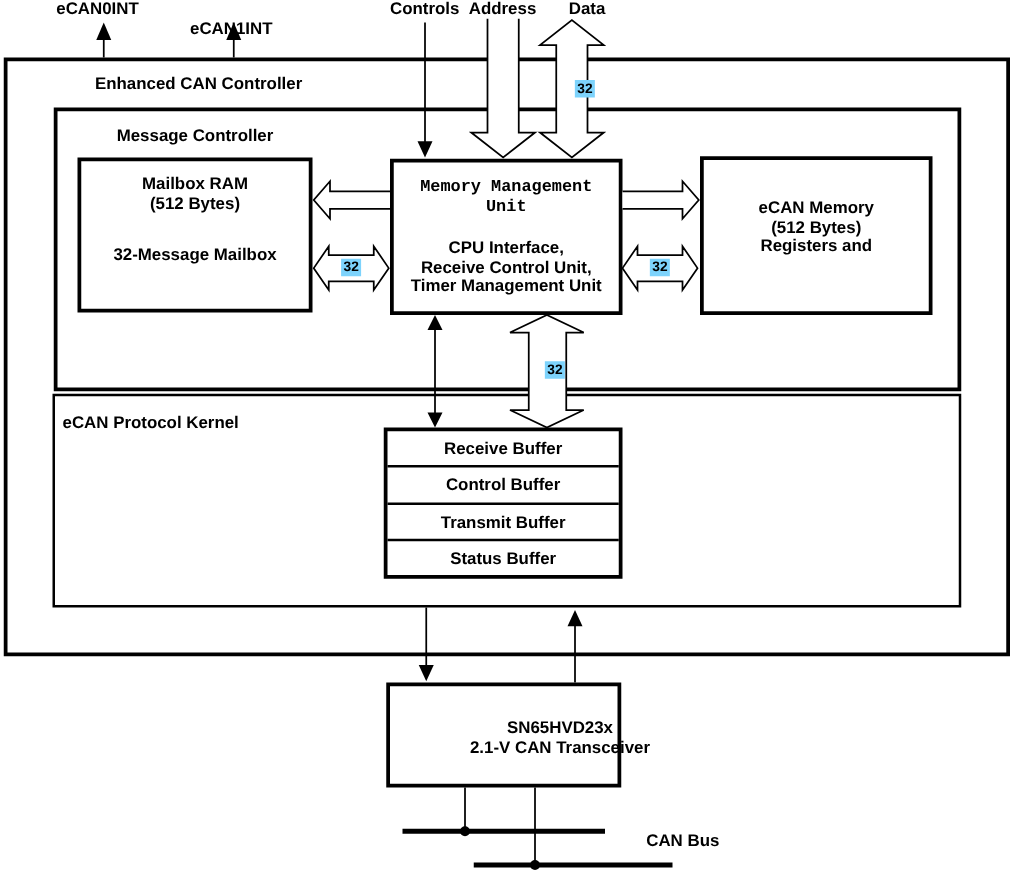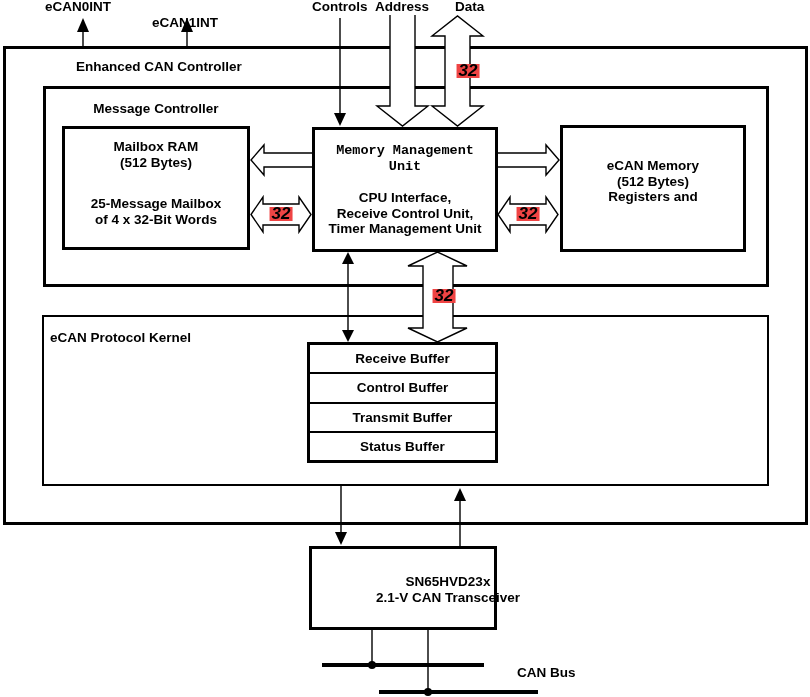--- a/index.html
+++ b/index.html
@@ -5,50 +5,49 @@
   html,body{margin:0;padding:0;background:#fff;}
   #diagram{
     position:relative;width:810px;height:697px;background:#fff;
     font-family:"Liberation Sans",sans-serif;color:#000;overflow:hidden;
   }
   .box{position:absolute;border:3px solid #000;background:transparent;box-sizing:border-box;}
   .box-thin{position:absolute;border:2.5px solid #000;background:transparent;box-sizing:border-box;}
   .lbl{position:absolute;font-weight:bold;font-size:13.5px;line-height:14px;white-space:nowrap;}
   .blk{position:absolute;width:100%;text-align:center;font-weight:bold;font-size:13.5px;line-height:15.5px;}
   .buswidth{
-    position:absolute;font-weight:bold;font-size:17px;line-height:14px;
-    background:#ef4444;padding:0 2px;transform:translate(-50%,-50%);z-index:6;font-style:italic;
+    position:absolute;font-weight:bold;font-size:11px;line-height:14px;
+    background:#7dd3fc;padding:0 2px;transform:translate(-50%,-50%);z-index:6;
   }
   #arrow-layer{position:absolute;left:0;top:0;z-index:5;pointer-events:none;}
   .stack{position:absolute;border:3px solid #000;box-sizing:border-box;display:flex;flex-direction:column;background:#fff;}
   .stack .row{flex:1;display:flex;align-items:center;justify-content:center;font-weight:bold;font-size:13.5px;}
   .stack .row + .row{border-top:2px solid #000;}
   .ctr{text-align:center;}
 </style>
 </head>
 <body>
 
 <div id="diagram">
 
   <div class="box" style="left:3px;top:46px;width:805px;height:479px;">
     <div class="lbl" style="left:46px;top:11px;padding-left:24px;">Enhanced CAN Controller</div>
   </div>
 
-  <div class="box" style="left:43px;top:86px;width:726px;height:201px;">
+  <div class="box" style="left:43px;top:86px;width:726px;height:227px;">
     <div class="lbl ctr" style="left:16px;top:13px;width:188px;">Message Controller</div>
   </div>
 
   <div class="box" style="left:62px;top:126px;width:188px;height:124px;">
     <div class="blk" style="top:10px;">
       <div>Mailbox RAM</div>
       <div>(512 Bytes)</div>
     </div>
     <div class="blk" style="top:67px;">
-      <div>25-Message Mailbox</div>
-      <div>of 4 x 32-Bit Words</div>
+      <div>32-Message Mailbox</div>
     </div>
   </div>
 
   <div class="box" style="left:312px;top:127px;width:186px;height:125px;">
     <div class="blk" style="top:13px;font-family:Liberation Mono, monospace;">
       <div>Memory Management</div>
       <div>Unit</div>
     </div>
     <div class="blk" style="top:60px;">
       <div>CPU Interface,</div>

